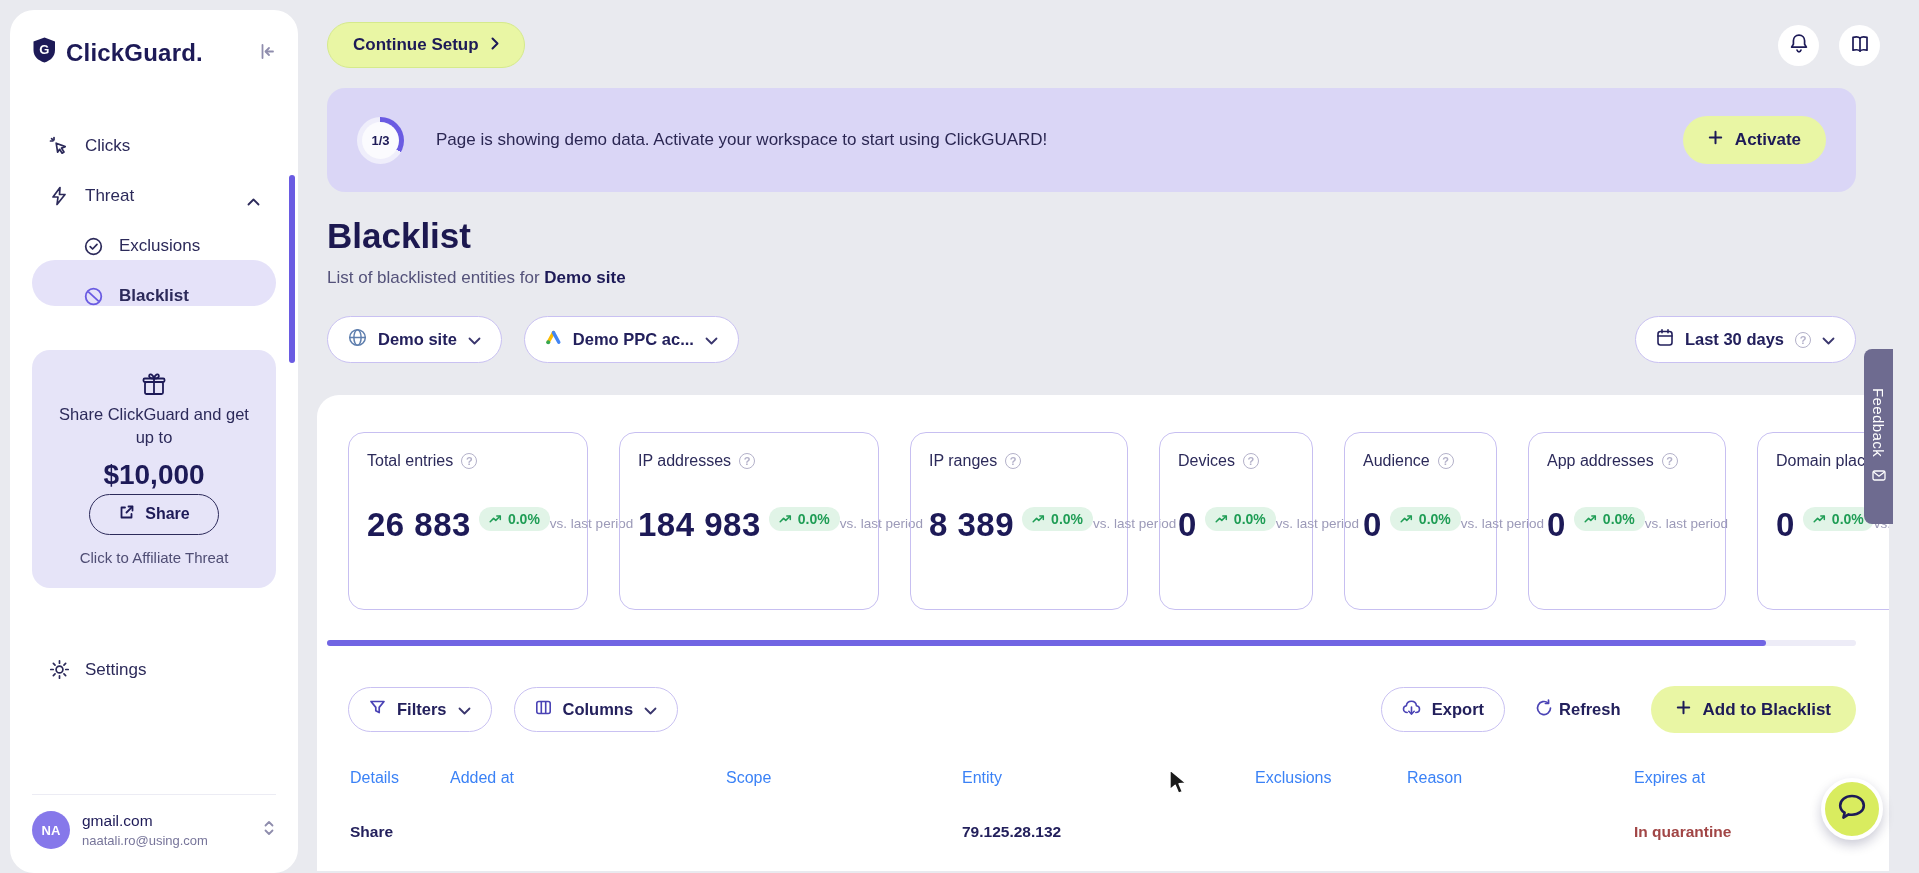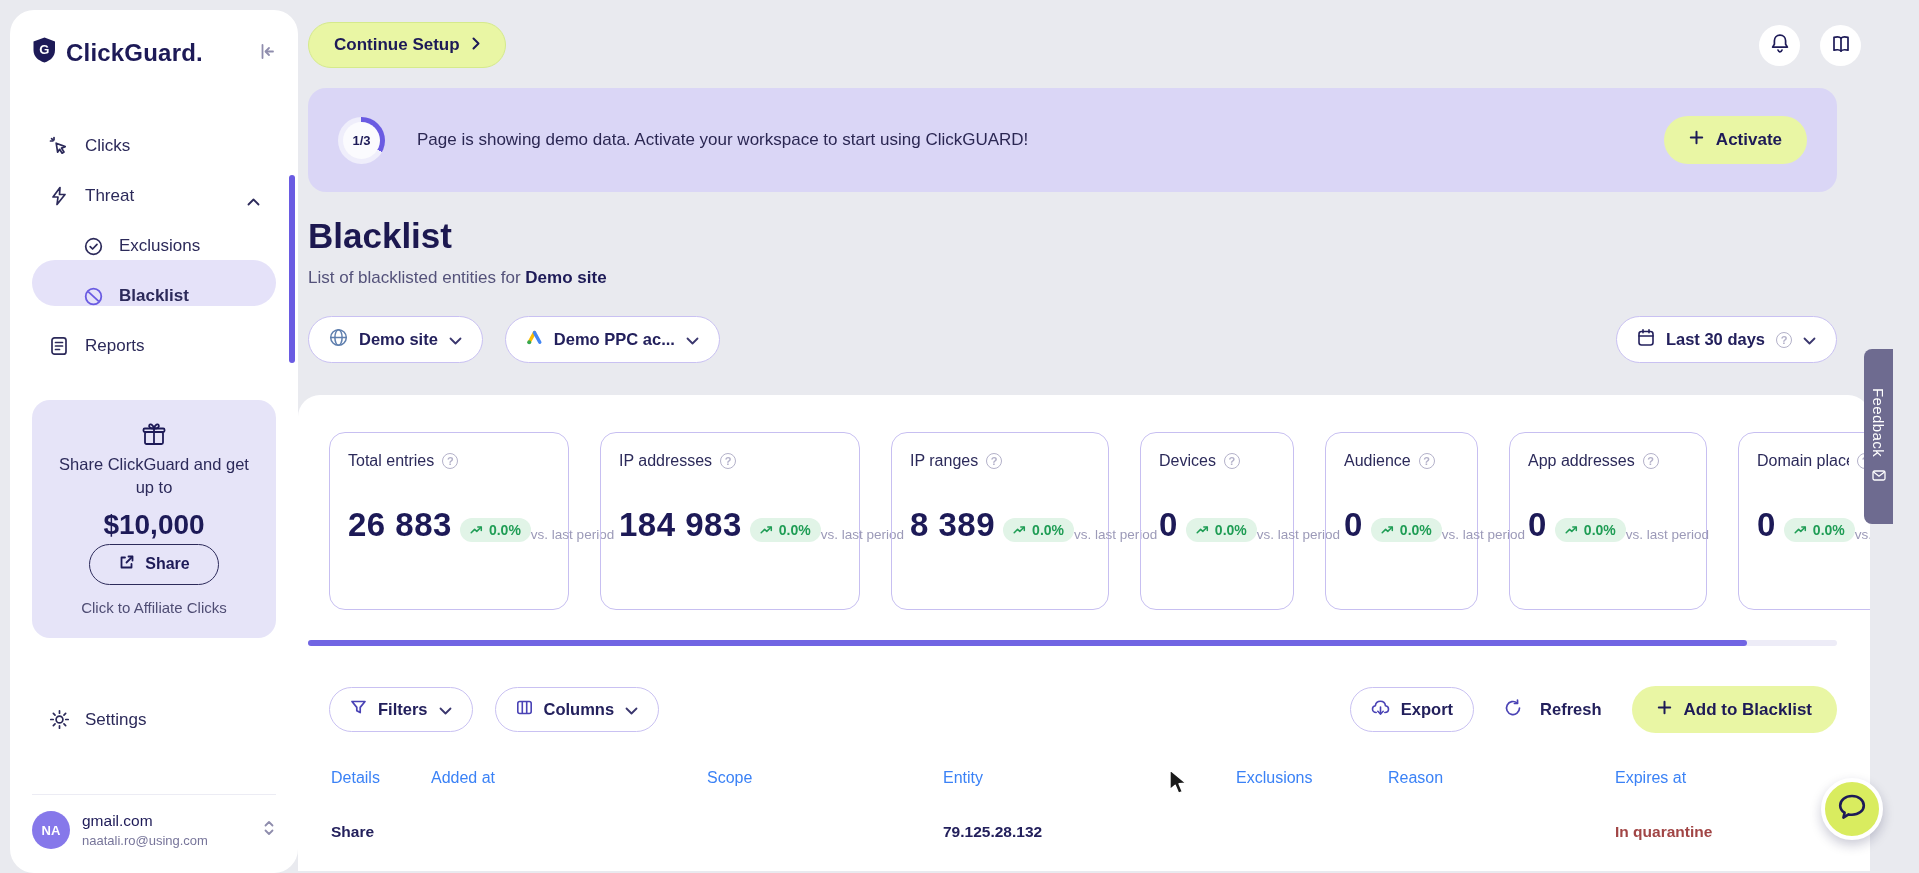--- a/index.html
+++ b/index.html
@@ -23,21 +23,21 @@
   .share-btn{display:inline-flex;align-items:center;gap:10px;border:1.7px solid #2c2a5a;border-radius:999px;padding:9px 28px;font-size:16px;font-weight:700;background:transparent;color:var(--navy,#1d1a57);font-family:inherit;cursor:pointer}
   .promo-affiliate{margin-top:13px;font-size:15px;color:#4f4d74}
   .settings-item{margin-top:46px}
   .user-row{margin-top:auto;border-top:1px solid #ececf4;padding-top:16px;display:flex;align-items:center;gap:12px;cursor:pointer}
   .avatar{width:38px;height:38px;border-radius:50%;background:#8678ea;color:#fff;font-size:13px;font-weight:700;display:flex;align-items:center;justify-content:center;flex:none}
   .user-name{font-size:15.5px;font-weight:400;color:var(--navy,#1d1a57)}
   .user-email{font-size:13px;color:#77759a;margin-top:3px}
   .user-chev{margin-left:auto}
 
   
-  main{position:absolute;left:308px;top:0;width:1592px;height:689px}
+  main{position:absolute;left:327px;top:0;width:1592px;height:689px}
   .topbar{padding-top:22px;display:flex;align-items:center}
   .lime-btn{display:inline-flex;align-items:center;gap:12px;background:var(--lime,#e9f6a4);border:1px solid #d5ea8c;border-radius:999px;height:46px;padding:0 25px;font-size:17px;font-weight:700;color:var(--navy,#1d1a57);font-family:inherit;cursor:pointer}
   .top-icons{position:absolute;right:39px;top:25px;display:flex;gap:20px}
   .icon-circle{width:41px;height:41px;border-radius:50%;background:#fff;display:flex;align-items:center;justify-content:center;cursor:pointer}
 
   .banner{margin-top:20px;width:1529px;height:104px;background:var(--banner,#dad6f6);border-radius:18px;display:flex;align-items:center;gap:32px;padding:0 30px}
   .ring{width:47px;height:47px;border-radius:50%;background:conic-gradient(var(--accent,#6a5be2) 0 120deg,#efeefb 120deg 360deg);display:flex;align-items:center;justify-content:center;flex:none}
   .ring-inner{width:37px;height:37px;border-radius:50%;background:#fbfbfe;display:flex;align-items:center;justify-content:center;font-size:13px;font-weight:800;color:var(--navy,#1d1a57)}
   .banner-msg{font-size:17px;color:#2b2753}
   .banner .lime-btn{margin-left:auto;height:48px;border:none}
@@ -50,35 +50,35 @@
   .date-pill{margin-left:auto}
 
   .panel{margin-top:32px;margin-left:-10px;width:1572px;height:476px;background:#fff;border-radius:22px 22px 0 0;overflow:hidden}
   .cards{display:flex;gap:31px;padding:37px 0 0 31px;overflow:hidden}
   .card{flex:none;height:178px;border:1.4px solid #c7bff1;border-radius:16px;padding:19px 18px}
   .card:nth-child(1){width:240px}.card:nth-child(2){width:260px}.card:nth-child(3){width:218px}
   .card:nth-child(4){width:154px}.card:nth-child(5){width:153px}.card:nth-child(6){width:198px}
   .card:nth-child(7){width:154px}
   .card-label{display:flex;align-items:center;gap:8px;font-size:16px;color:#2c2a5a;white-space:nowrap;overflow:hidden}
   .card-label span:first-child{overflow:hidden;text-overflow:clip}
-  .card-body{display:flex;justify-content:space-between;align-items:flex-end;margin-top:26px;gap:8px}
+  .card-body{display:flex;justify-content:space-between;align-items:center;margin-top:26px;gap:8px}
   .card-value{font-size:33px;font-weight:700;color:var(--navy,#1d1a57);letter-spacing:.5px;margin-top:10px;white-space:nowrap}
   .card-right{display:flex;flex-direction:row;align-items:flex-start;flex:none}
   .badge{display:inline-flex;align-items:center;gap:6px;background:var(--success-bg,#e1f4e7);color:var(--success,#1f9d55);border-radius:999px;padding:4px 10px;font-size:14px;font-weight:700;white-space:nowrap}
   .card-sub{margin-top:8px;font-size:13.5px;color:#9c9ab8;line-height:1.35;max-width:86px}
   .help{width:16px;height:16px;border:1.4px solid #b3b1c9;border-radius:50%;color:#b3b1c9;font-size:11px;display:inline-flex;align-items:center;justify-content:center;font-weight:700;flex:none}
 
   .hscroll-track{margin:30px 0 0 10px;width:1529px;height:6px;border-radius:3px;background:#edecf7;cursor:pointer}
   .hscroll-bar{width:1439px;height:6px;border-radius:3px;background:#7165e3}
 
   .toolbar{display:flex;align-items:center;padding:40px 33px 0 31px}
   .toolbar .pill{height:45px}
   .toolbar .columns-pill{margin-left:22px}
   .export-pill{margin-left:auto}
-  .refresh-btn{display:inline-flex;align-items:center;gap:18px;margin:0 30px;font-size:16.5px;font-weight:700;color:#23205c;background:none;border:none;font-family:inherit;cursor:pointer}
+  .refresh-btn{display:inline-flex;align-items:center;gap:6px;margin:0 30px;font-size:16.5px;font-weight:700;color:#23205c;background:none;border:none;font-family:inherit;cursor:pointer}
   .add-btn{height:47px;border:none}
 
   .thead,.trow{display:grid;grid-template-columns:100px 276px 236px 293px 152px 227px 1fr;padding:0 33px}
   .thead{margin-top:36px;font-size:16px;color:#3b82f6}
   .trow{margin-top:36px;font-size:15.5px;color:#23205c;font-weight:600}
   .trow .maroon{color:#a14545}
 
   
   .feedback{position:absolute;left:1864px;top:349px;width:29px;height:175px;background:#6e6b90;border-radius:8px 0 0 8px;display:flex;flex-direction:column;align-items:center;justify-content:center;gap:10px;color:#fff;z-index:5;cursor:pointer}
   .feedback-text{writing-mode:vertical-rl;font-size:15px;letter-spacing:.4px}
@@ -143,29 +143,20 @@
       <span>Exclusions</span>
     </div>
     <div class="nav-item sub active">
       <span class="nico">
         <svg width="19" height="19" viewBox="0 0 19 19" fill="none" stroke="#6a5be2" stroke-width="1.8">
             <circle cx="9.5" cy="9.5" r="7.8"></circle>
             <path d="M4.2 4.6 L14.8 14.4"></path>
           </svg>
       </span>
       <span>Blacklist</span>
-    </div>
-    <div class="nav-item">
-      <span class="nico">
-        <svg width="18" height="20" viewBox="0 0 18 20" fill="none" stroke="#2c2a5a" stroke-width="1.7" stroke-linecap="round">
-            <rect x="2" y="1.8" width="14" height="16.4" rx="2.5"></rect>
-            <path d="M5.5 6.5 H12.5 M5.5 10 H12.5 M5.5 13.5 H9.5"></path>
-          </svg>
-      </span>
-      <span>Reports</span>
     </div>
   </nav>
 
   <div class="mini-scrollbar"></div>
 
   <div class="promo">
     <div>
       <svg width="26" height="26" viewBox="0 0 26 26" fill="none" stroke="#1d1a57" stroke-width="1.8" stroke-linecap="round" stroke-linejoin="round">
           <rect x="4" y="10" width="18" height="12" rx="1.5"></rect>
           <rect x="2.5" y="6.5" width="21" height="3.5" rx="1.2"></rect>
@@ -179,21 +170,21 @@
     <button class="share-btn">
       <span>
         <svg width="17" height="17" viewBox="0 0 17 17" fill="none" stroke="#1d1a57" stroke-width="1.8" stroke-linecap="round" stroke-linejoin="round">
             <path d="M7 3.5 H3.5 V13.5 H13.5 V10"></path>
             <path d="M10.5 2.5 H14.5 V6.5"></path>
             <path d="M14.2 2.8 L8.5 8.5"></path>
           </svg>
       </span>
       <span>Share</span>
     </button>
-    <div class="promo-affiliate">Click to Affiliate Clicks</div>
+    <div class="promo-affiliate">Click to Affiliate Threat</div>
   </div>
 
   <div class="nav-item settings-item">
     <span class="nico">
       <svg width="21" height="21" viewBox="0 0 21 21" fill="none" stroke="#2c2a5a" stroke-width="1.7" stroke-linecap="round">
           <circle cx="10.5" cy="10.5" r="3.4"></circle>
           <path d="M10.5 1.8 V4.2 M10.5 16.8 V19.2 M1.8 10.5 H4.2 M16.8 10.5 H19.2 M4.35 4.35 L6.05 6.05 M14.95 14.95 L16.65 16.65 M16.65 4.35 L14.95 6.05 M6.05 14.95 L4.35 16.65"></path>
         </svg>
     </span>
     <span>Settings</span>

